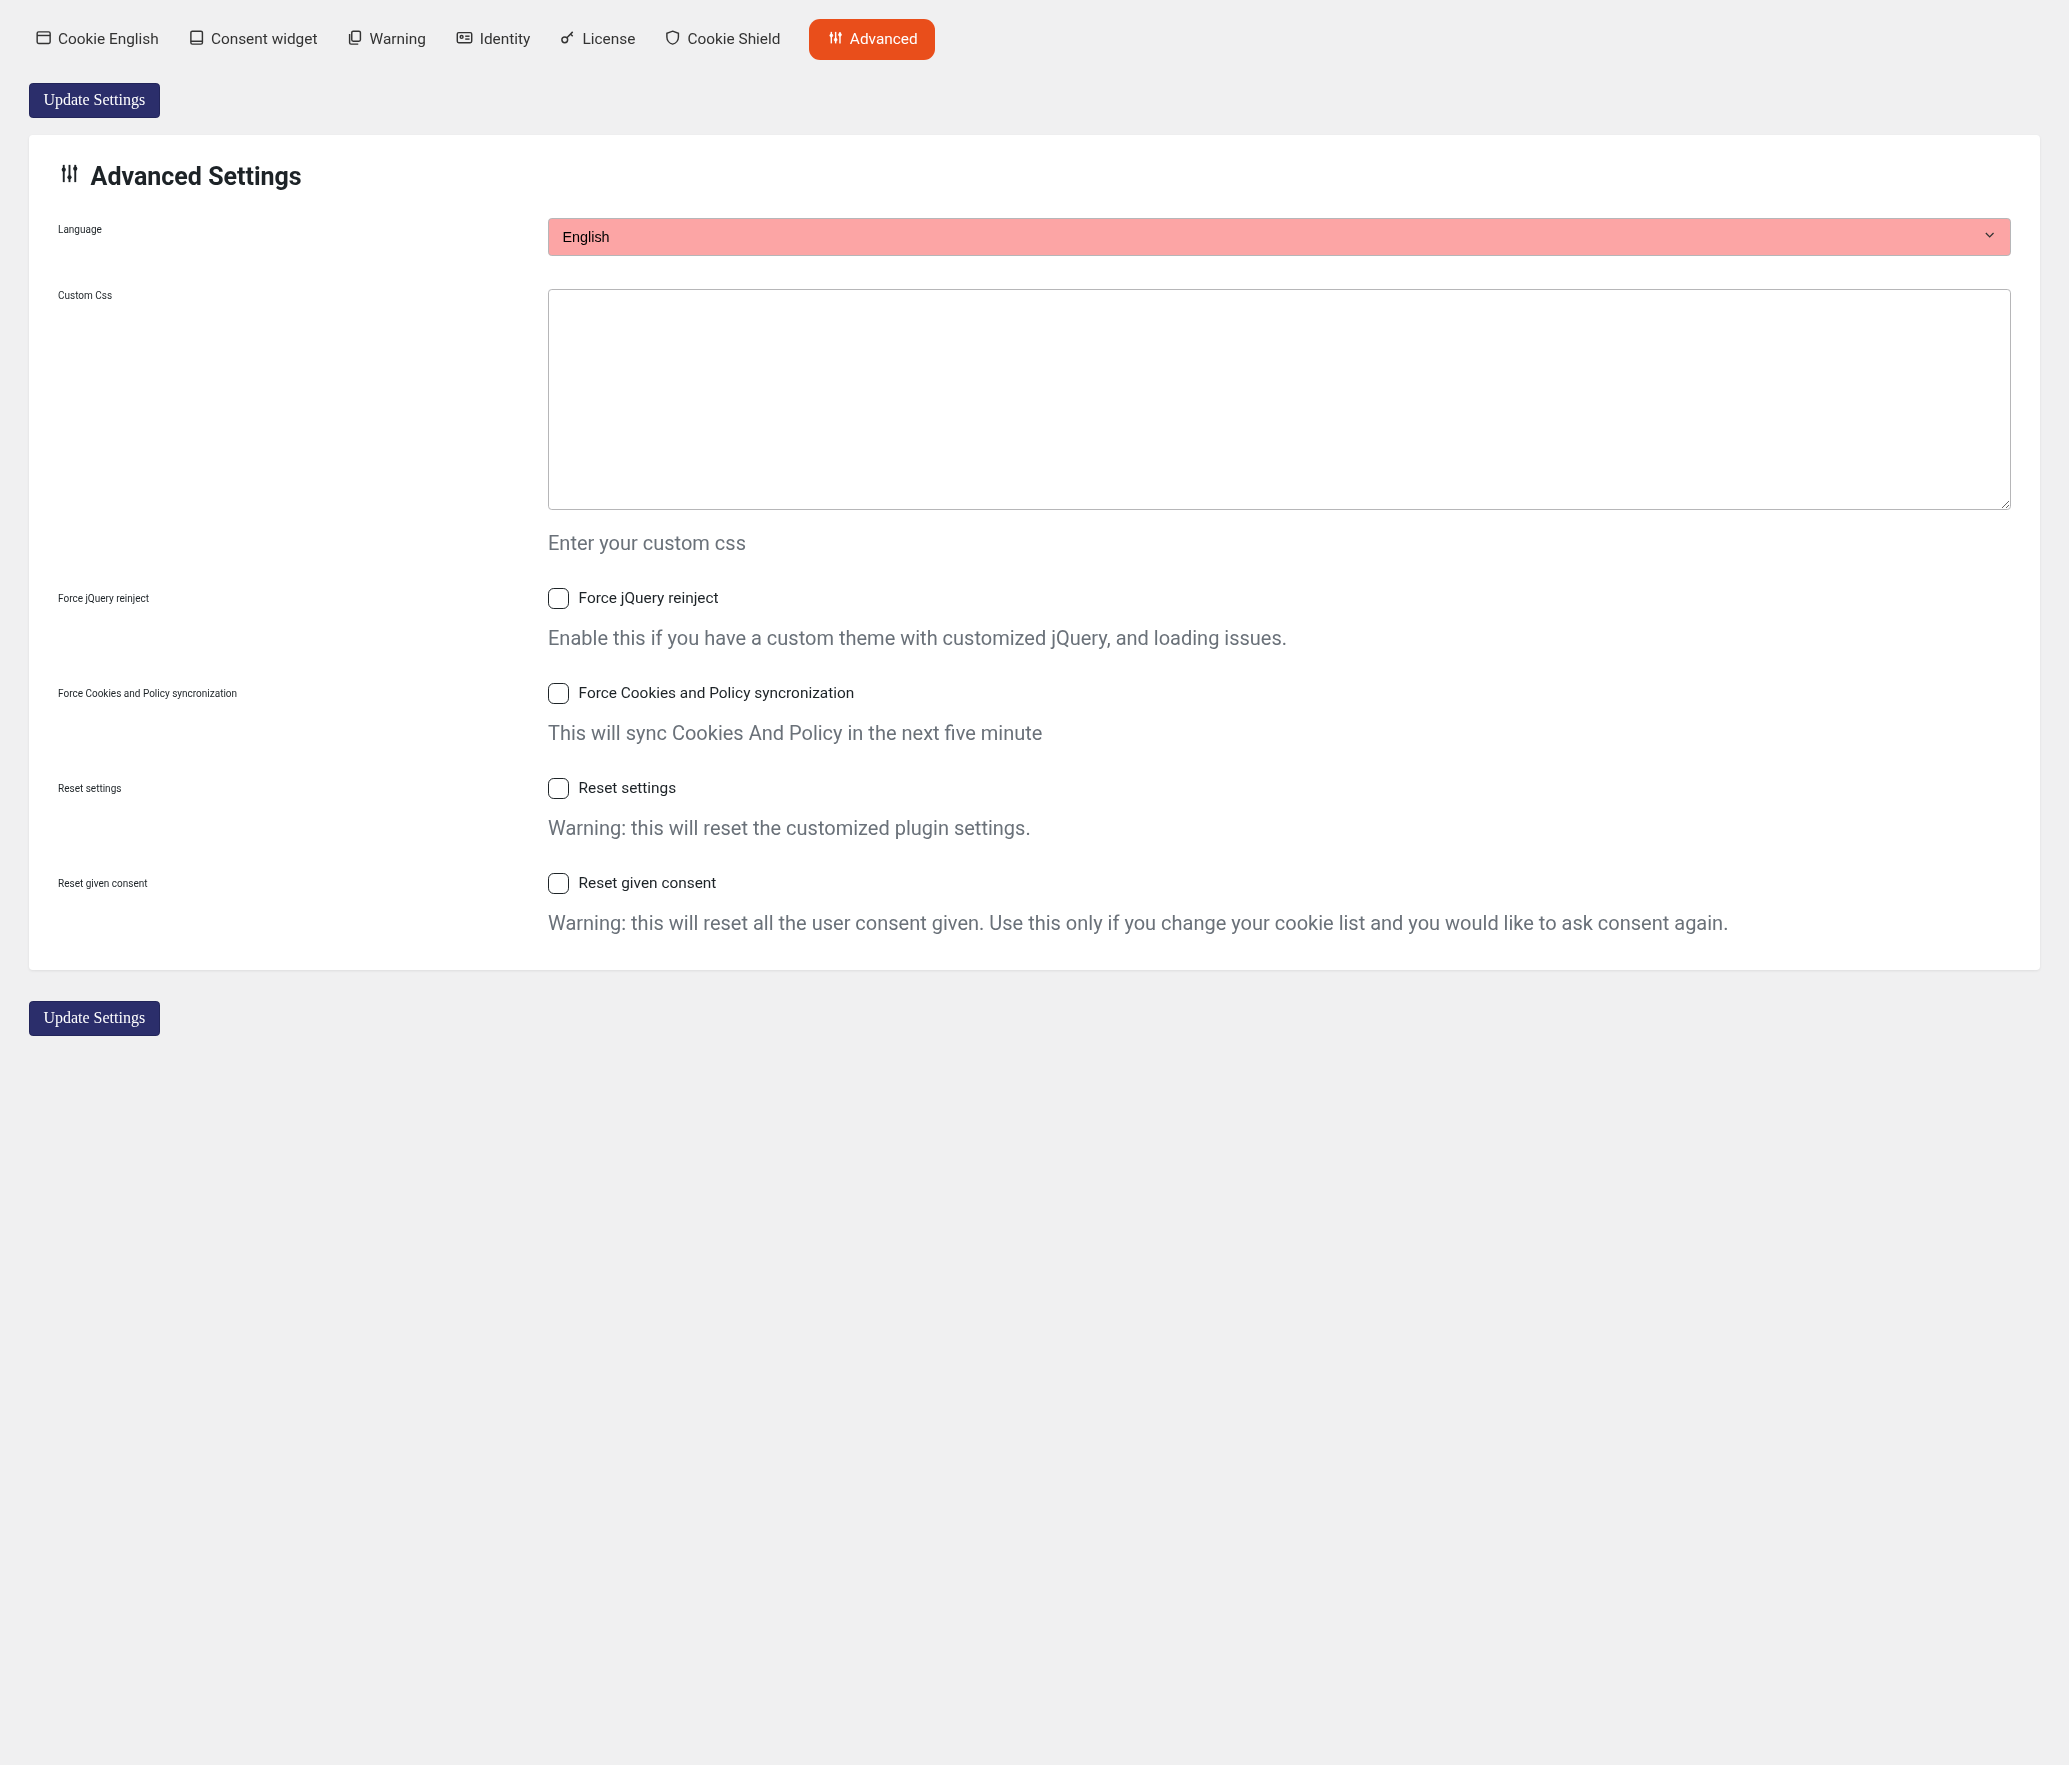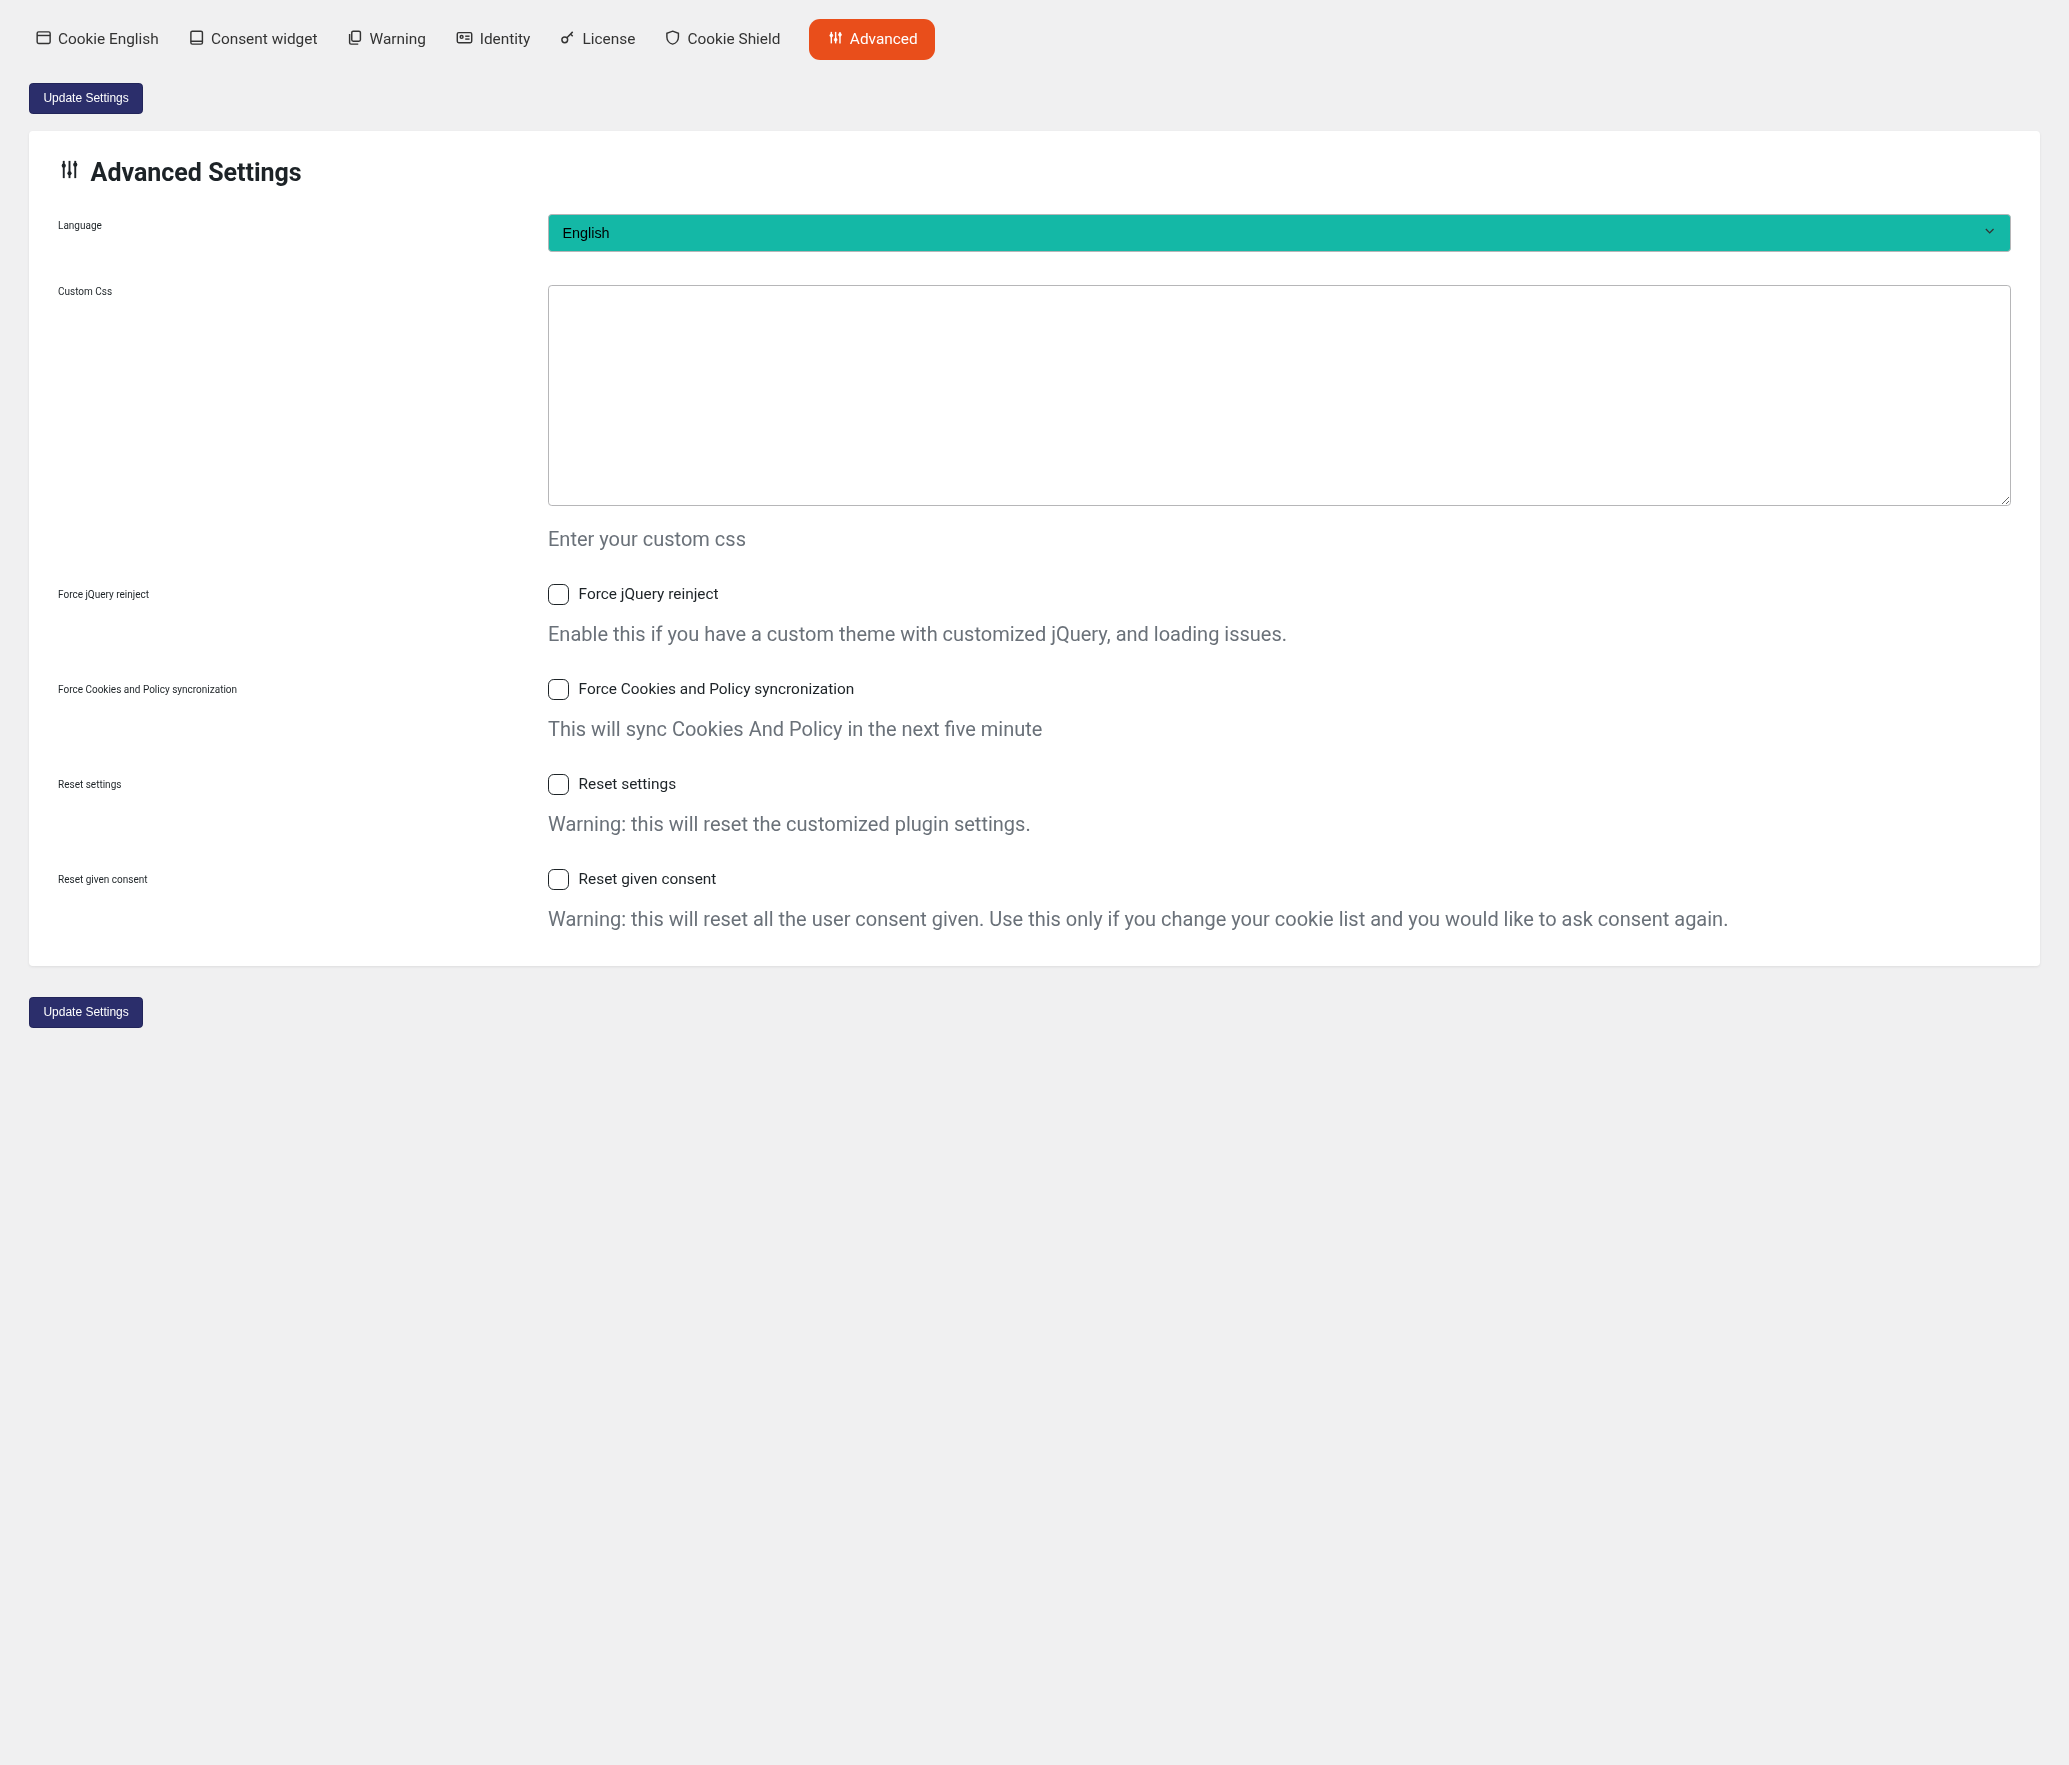--- a/index.html
+++ b/index.html
@@ -31,24 +31,25 @@
     color: #fff;
     padding: 9.6px 17.3px;
     border-radius: 11px;
   }
   .tab.active svg path, .tab.active svg rect, .tab.active svg circle, .tab.active svg line { stroke: #fff; }
   .btn-primary {
     background: #2b2e6b;
     color: #fff;
     border: 1px solid #22255a;
     padding: 7.7px 13.4px;
-    font-size: 12px;
+    font-size: 16px;
     border-radius: 3.8px;
     cursor: pointer;
     margin: 9.6px 0 17.3px 0;
+    font-family: Liberation Serif, serif;
   }
   .btn-primary.bottom { margin-top: 31px; }
   .panel {
     background: #fff;
     border-radius: 3.8px;
     box-shadow: 0 1px 2.9px rgba(0,0,0,0.08);
     padding: 27px 29px 35px 29px;
   }
   .panel-title {
     display: flex;
@@ -69,21 +70,21 @@
   }
   .field-label.offset { padding-top: 5.8px; }
   .field-control { flex: 1; min-width: 0; }
   .select-wrap { position: relative; }
   select.lang {
     width: 100%;
     padding: 9.6px 13.4px;
     font-size: 14.4px;
     border: 1px solid #b6b6b8;
     border-radius: 3.8px;
-    background: #14b8a6;
+    background: #fca5a5;
     appearance: none;
     -webkit-appearance: none;
   }
   .select-chevron {
     position: absolute;
     right: 13.4px;
     top: 50%;
     transform: translateY(-50%);
     pointer-events: none;
   }

